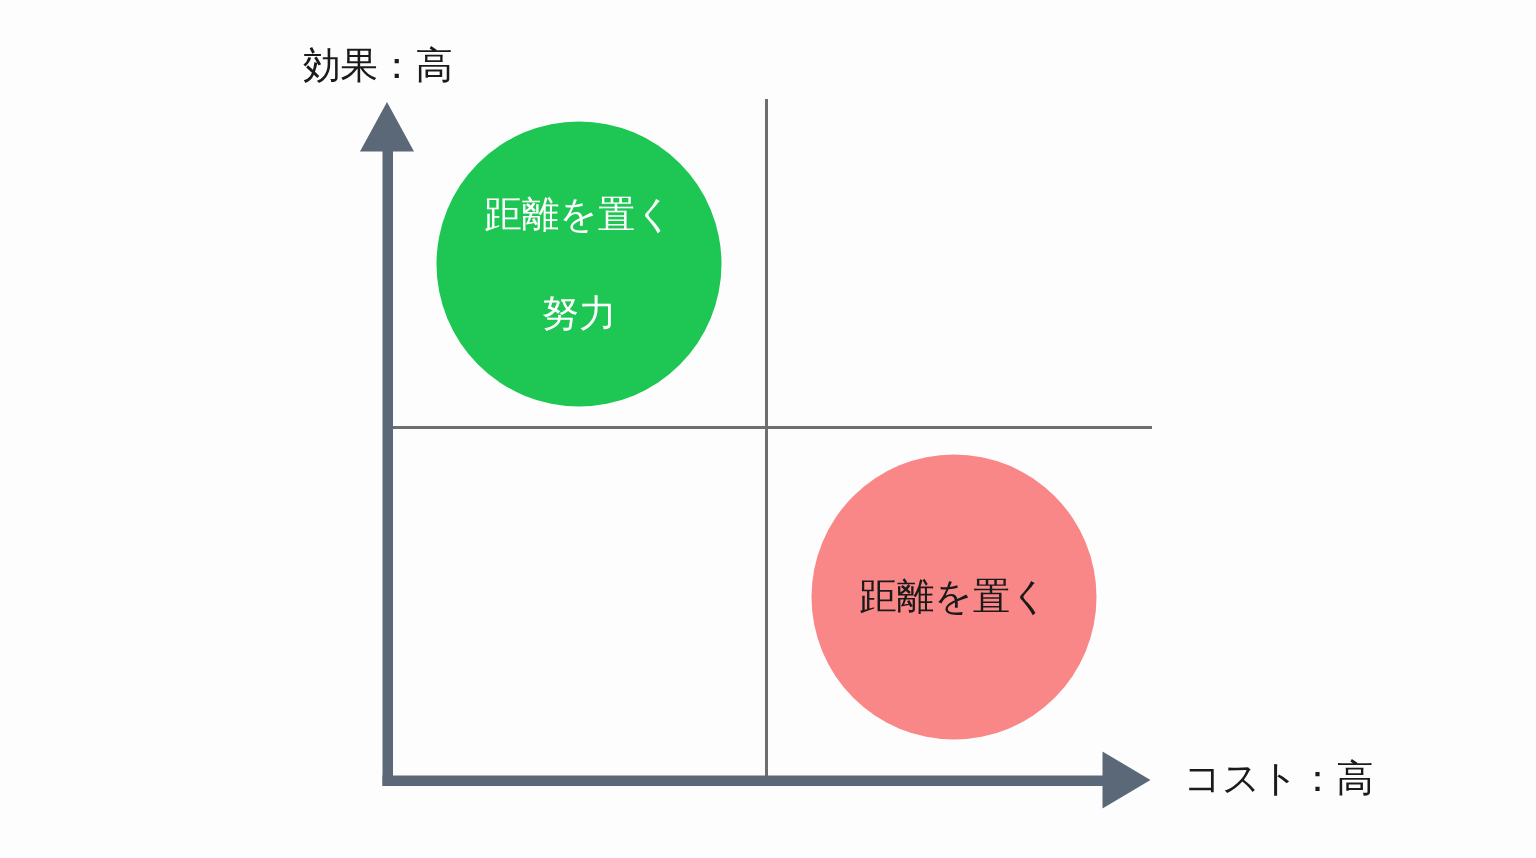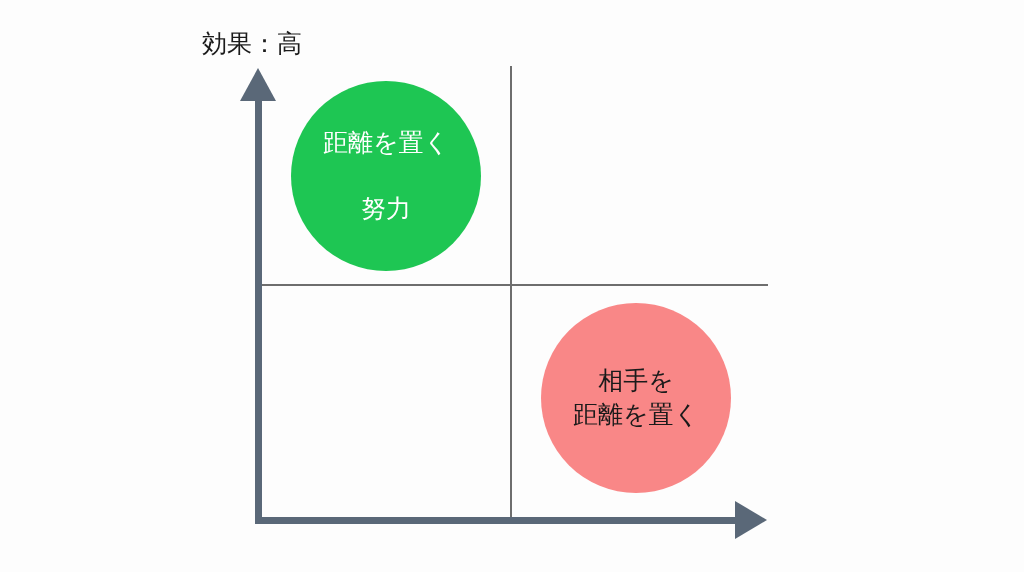--- a/index.html
+++ b/index.html
@@ -84,32 +84,32 @@
       color: #1a1a1a;
     }
     .bubble span { display: block; white-space: nowrap; }
   </style>
 </head>
 <body>
 
 <div class="canvas">
 
   <div class="axis-label y">効果：高</div>
+  <div class="axis-label x">コスト：高</div>
 
   <div class="divider v"></div>
   <div class="divider h"></div>
 
   <div class="axis-line y"></div>
   <div class="axis-line x"></div>
   <div class="arrow-up"></div>
   <div class="arrow-right"></div>
 
   <div class="bubble green">
     <span>距離を置く</span>
     <span>努力</span>
   </div>
 
   <div class="bubble red">
-    <span>相手を</span>
     <span>距離を置く</span>
   </div>
 
 </div>
 
 </body></html>

